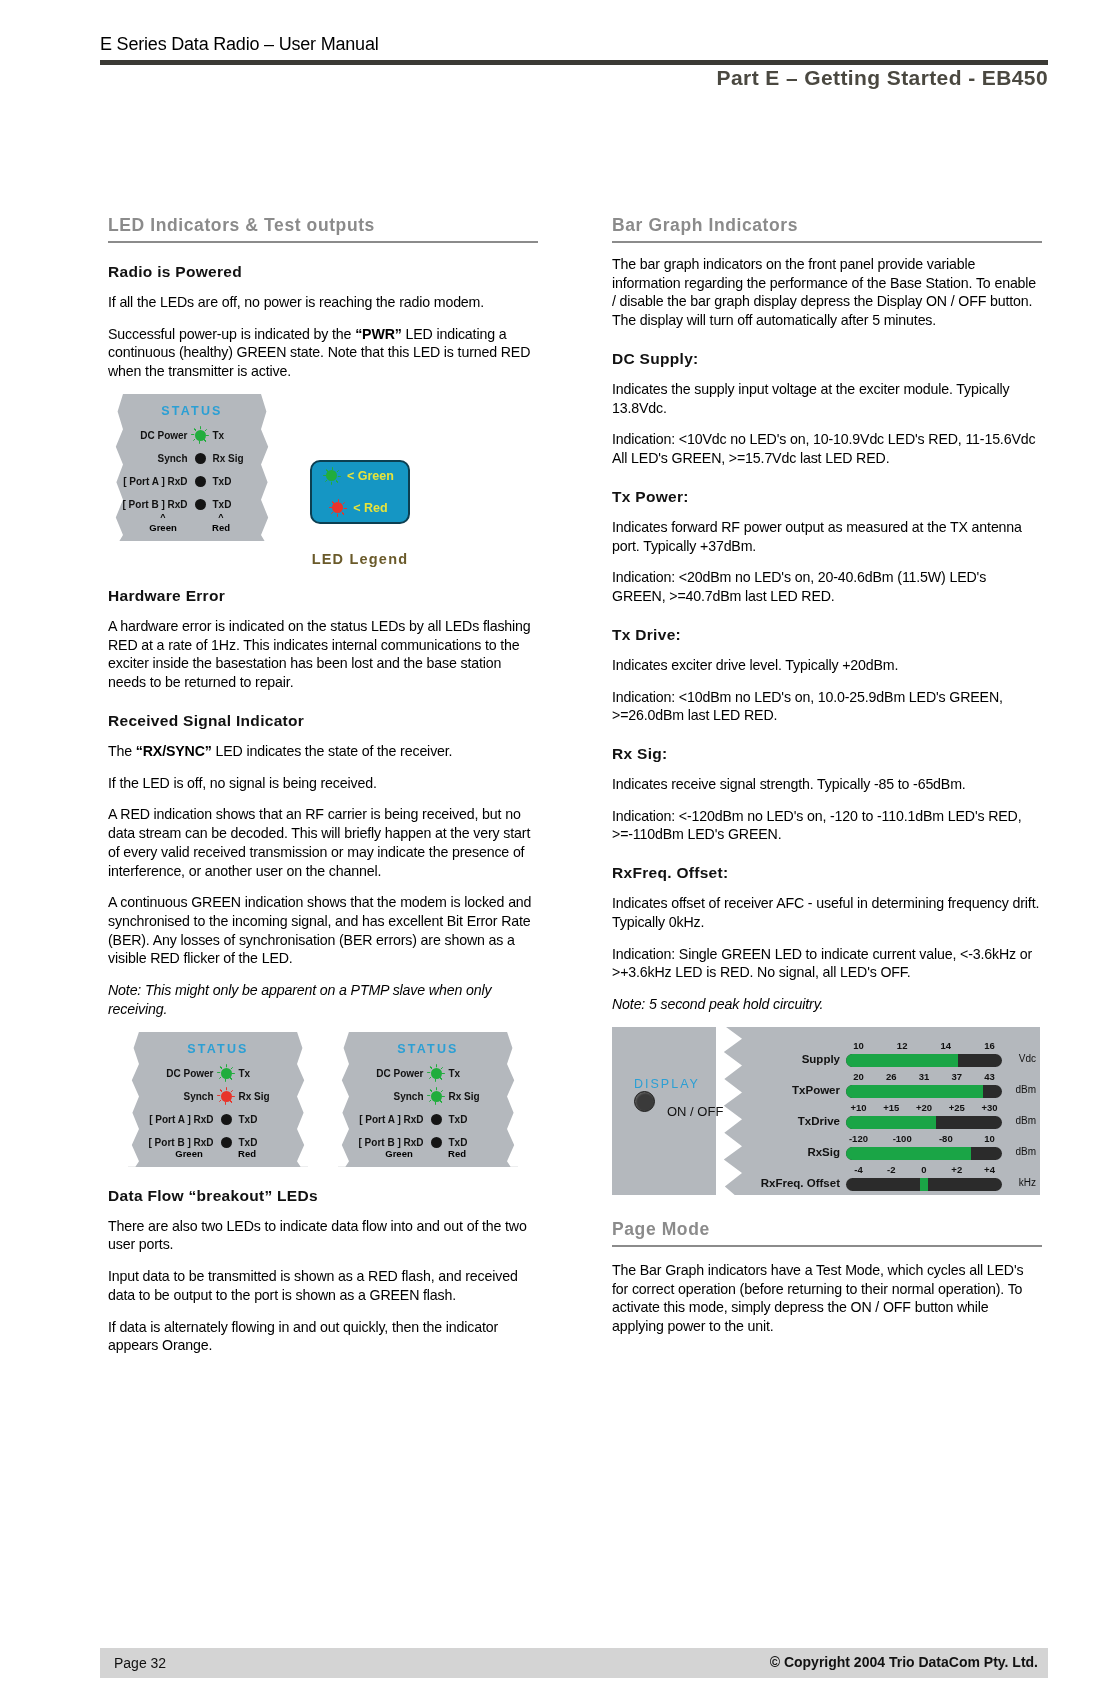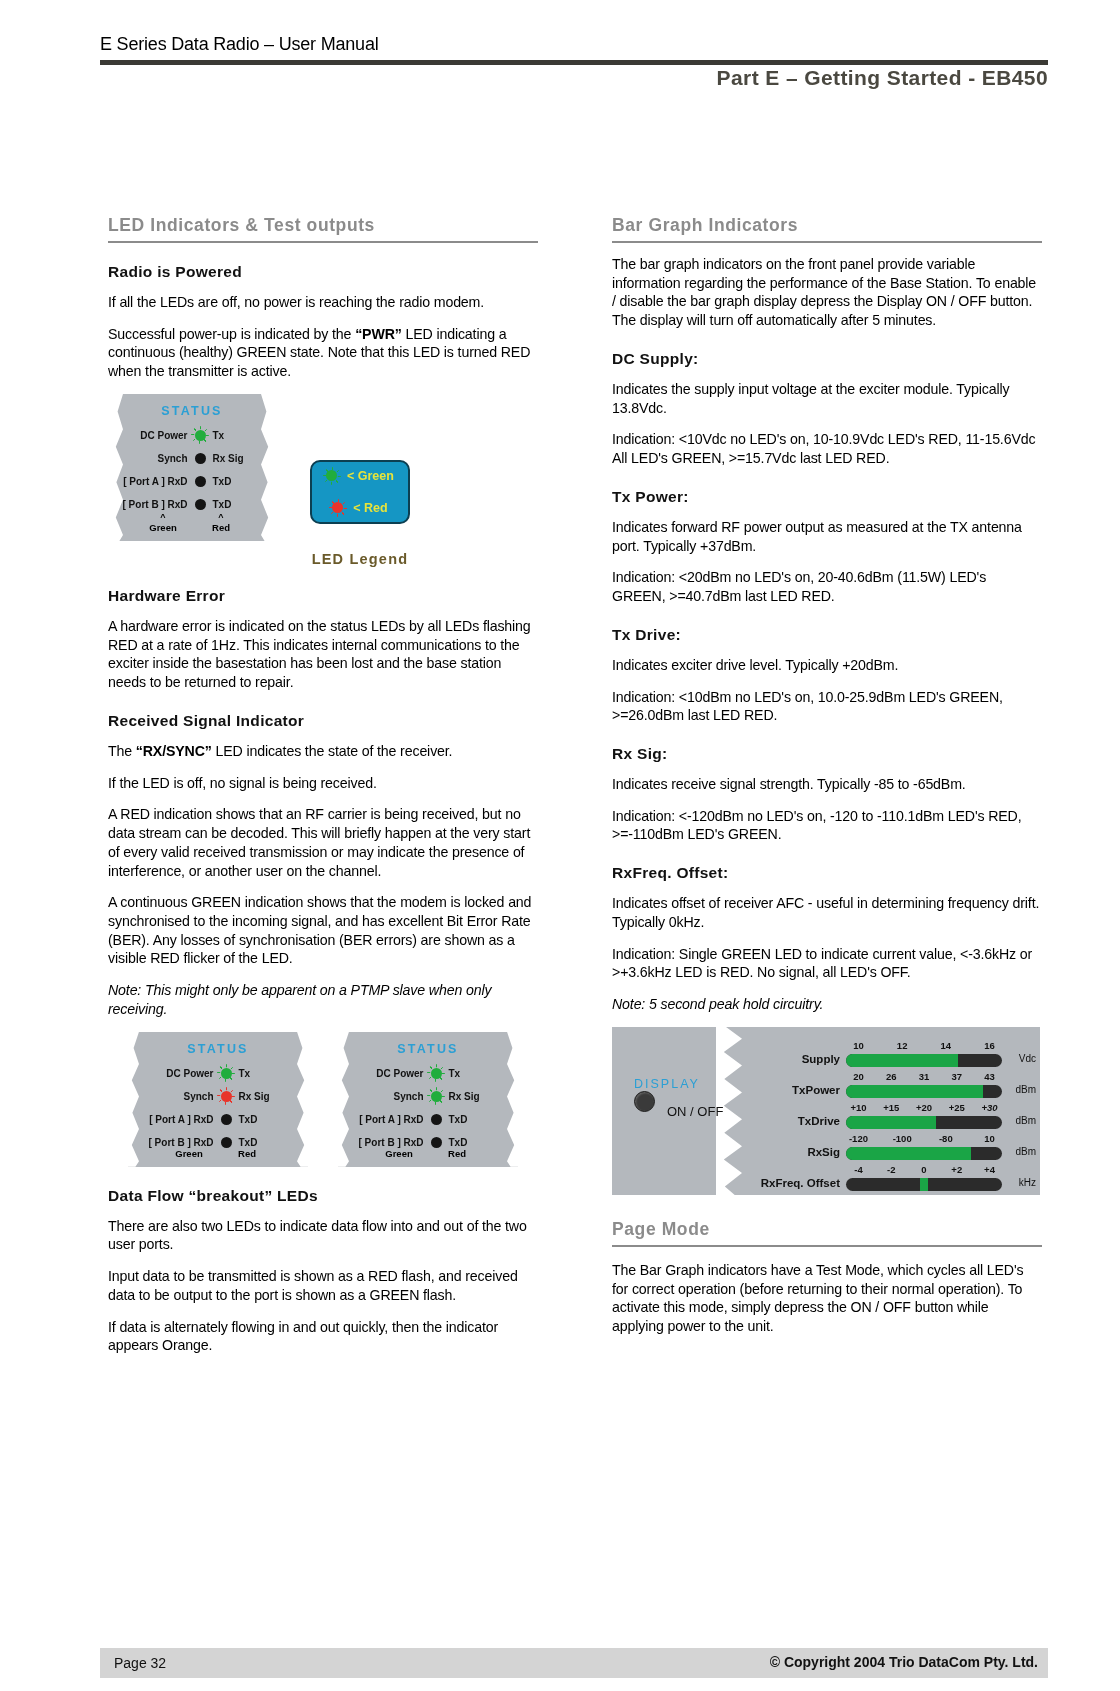--- a/index.html
+++ b/index.html
@@ -409,21 +409,21 @@
             </div>
           <span class="bar-unit">dBm</span>
         </div>
         <div class="bar-row">
           <span class="bar-label">TxDrive</span>
           <div class="bar-ticks">
               <span style="left: 8%;">+10</span>
               <span style="left: 29%;">+15</span>
               <span style="left: 50%;">+20</span>
               <span style="left: 71%;">+25</span>
-              <span style="left: 92%; font-style: italic;">+30</span>
+              <span style="left: 92%;">+30</span>
             </div>
           <div class="bar-track">
               <div class="bar-fill" style="width: 58%;"></div>
             </div>
           <span class="bar-unit">dBm</span>
         </div>
         <div class="bar-row">
           <span class="bar-label">RxSig</span>
           <div class="bar-ticks">
               <span style="left: 8%;">-120</span>

